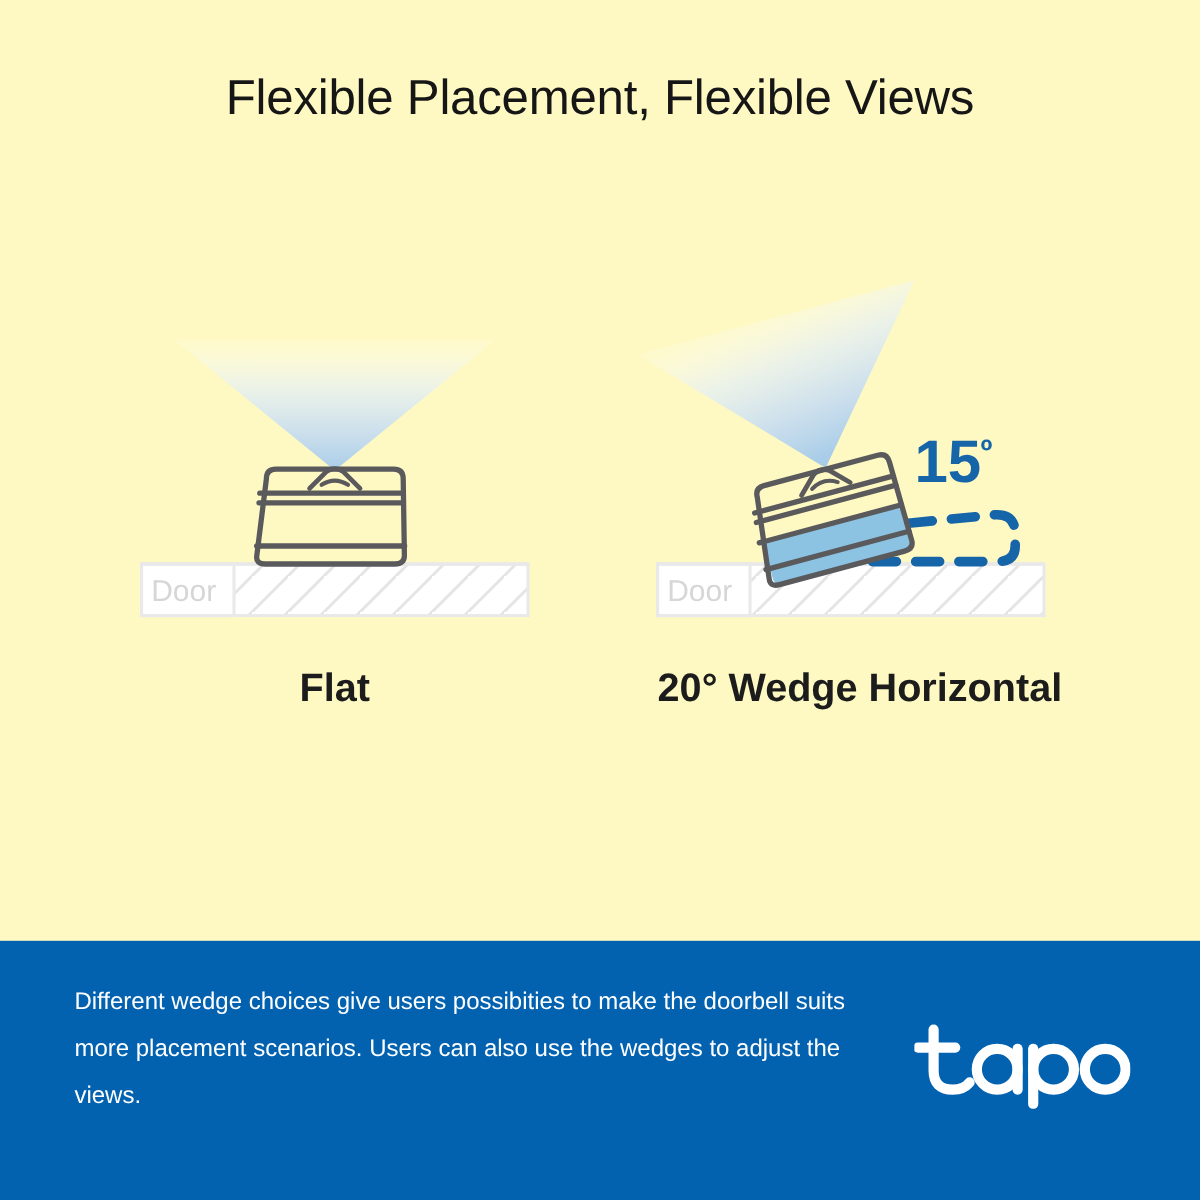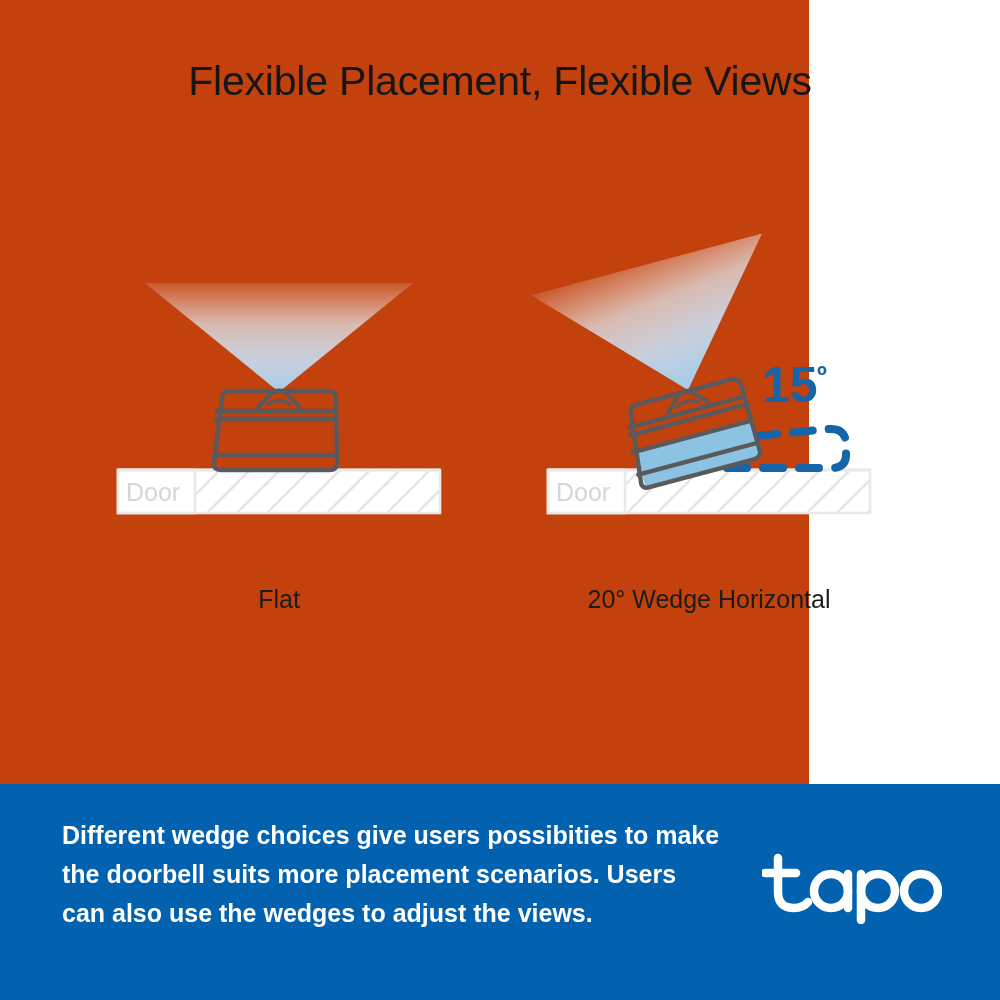--- a/index.html
+++ b/index.html
@@ -5,23 +5,23 @@
   * { box-sizing: border-box; margin: 0; padding: 0; }
   html, body {
     width: 1000px;
     height: 1000px;
     background: #ffffff;
     font-family: "Liberation Sans", sans-serif;
     overflow: hidden;
   }
   #page {
     position: relative;
-    width: 809px;
+    width: 1000px;
     height: 1000px;
-    background: #c2410c;
+    background: #fef9c3;
   }
 
   
   #title {
     position: absolute;
     top: 58px;
     left: 0;
     width: 1000px;
     text-align: center;
     font-size: 41px;
@@ -41,23 +41,23 @@
   }
   .figure-svg {
     position: absolute;
     top: 0;
     left: 0;
   }
 
   
   .caption {
     position: absolute;
-    top: 585px;
-    font-size: 25px;
-    font-weight: 400;
+    top: 554px;
+    font-size: 33px;
+    font-weight: 700;
     color: #1c1c1c;
     text-align: center;
     white-space: nowrap;
   }
   #caption-flat { left: 118px; width: 322px; }
   #caption-wedge { left: 548px; width: 322px; }
 
   
   #bottom-panel {
     position: absolute;
@@ -66,23 +66,23 @@
     width: 1000px;
     height: 216px;
     background: #0262b0;
   }
   #panel-text {
     position: absolute;
     left: 62px;
     top: 32px;
     width: 660px;
     color: #ffffff;
-    font-size: 25px;
+    font-size: 20px;
     line-height: 39px;
-    font-weight: 700;
+    font-weight: 400;
   }
   #tapo-logo {
     position: absolute;
     right: 58px;
     top: 68px;
     width: 180px;
     height: 72px;
   }
 </style>
 </head>

